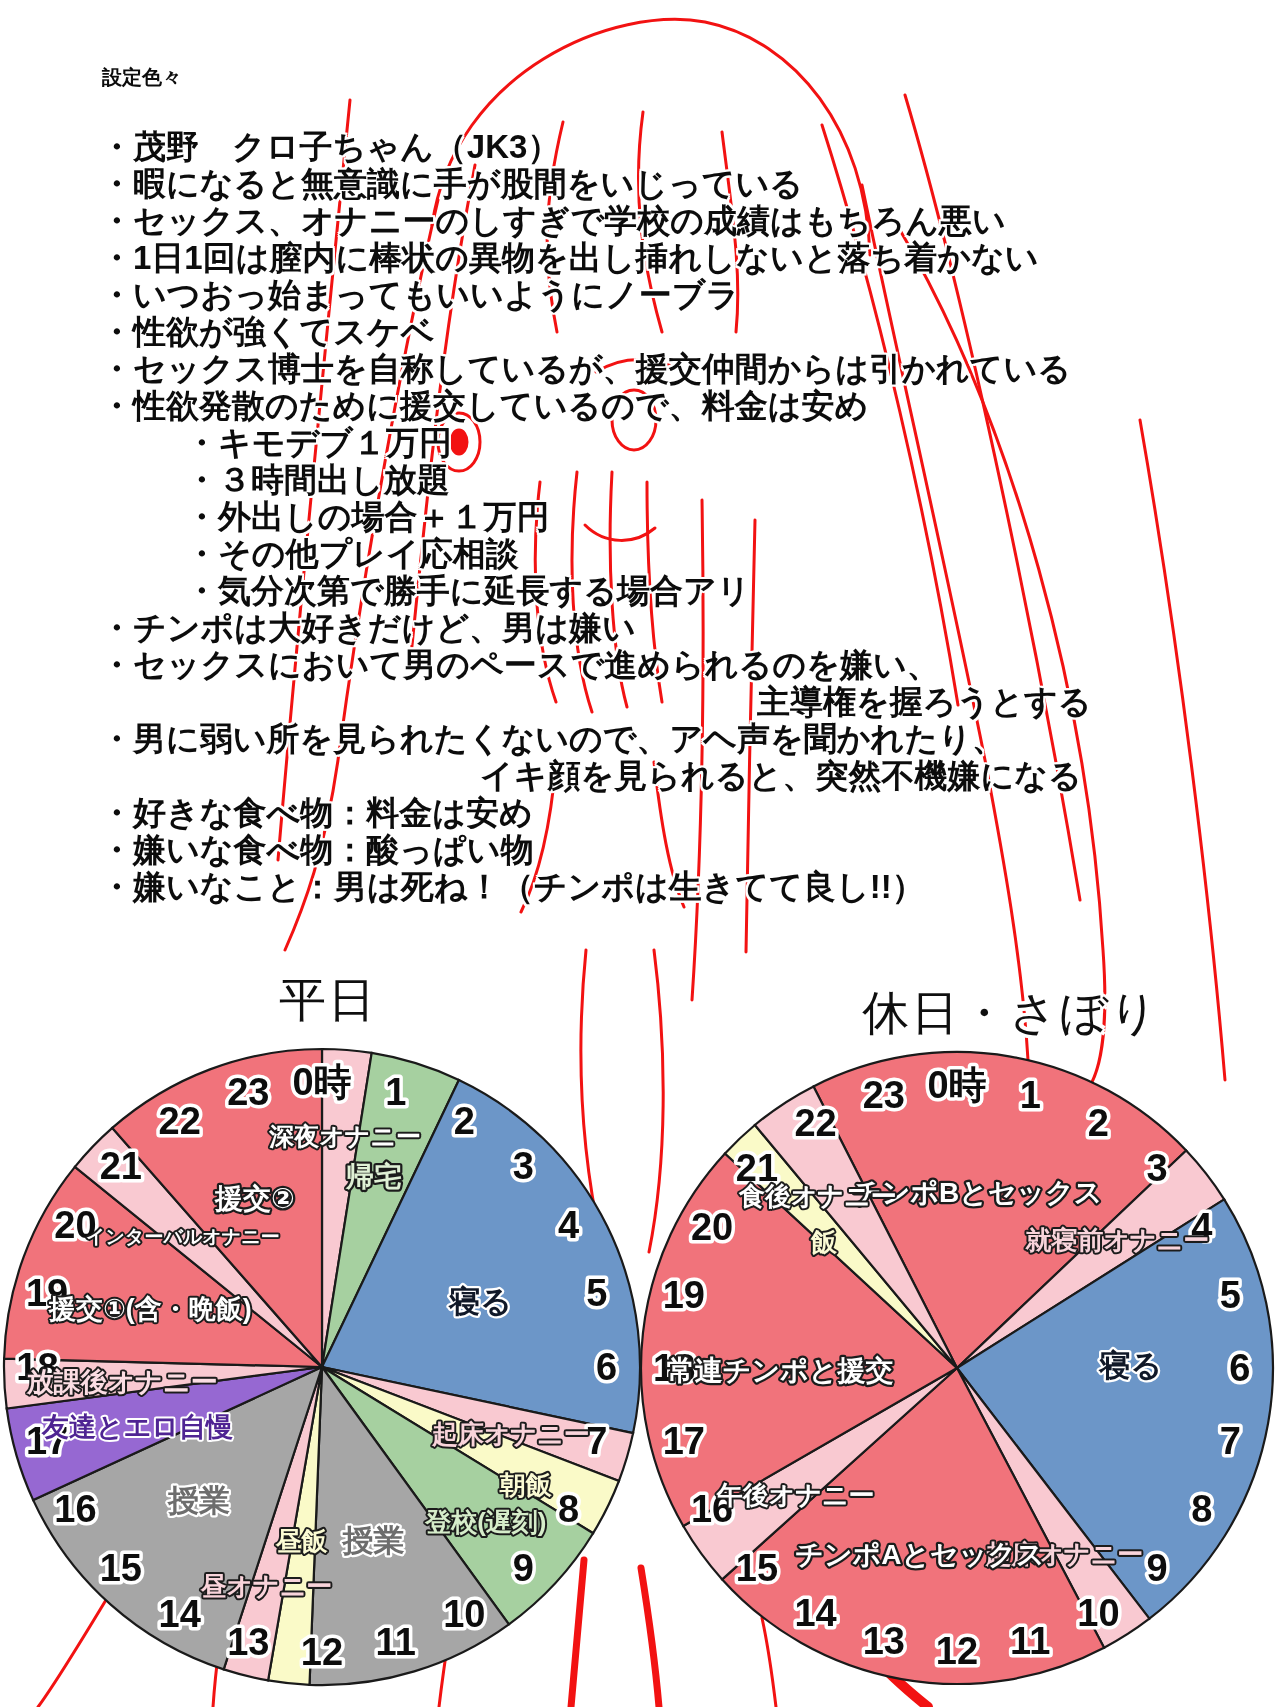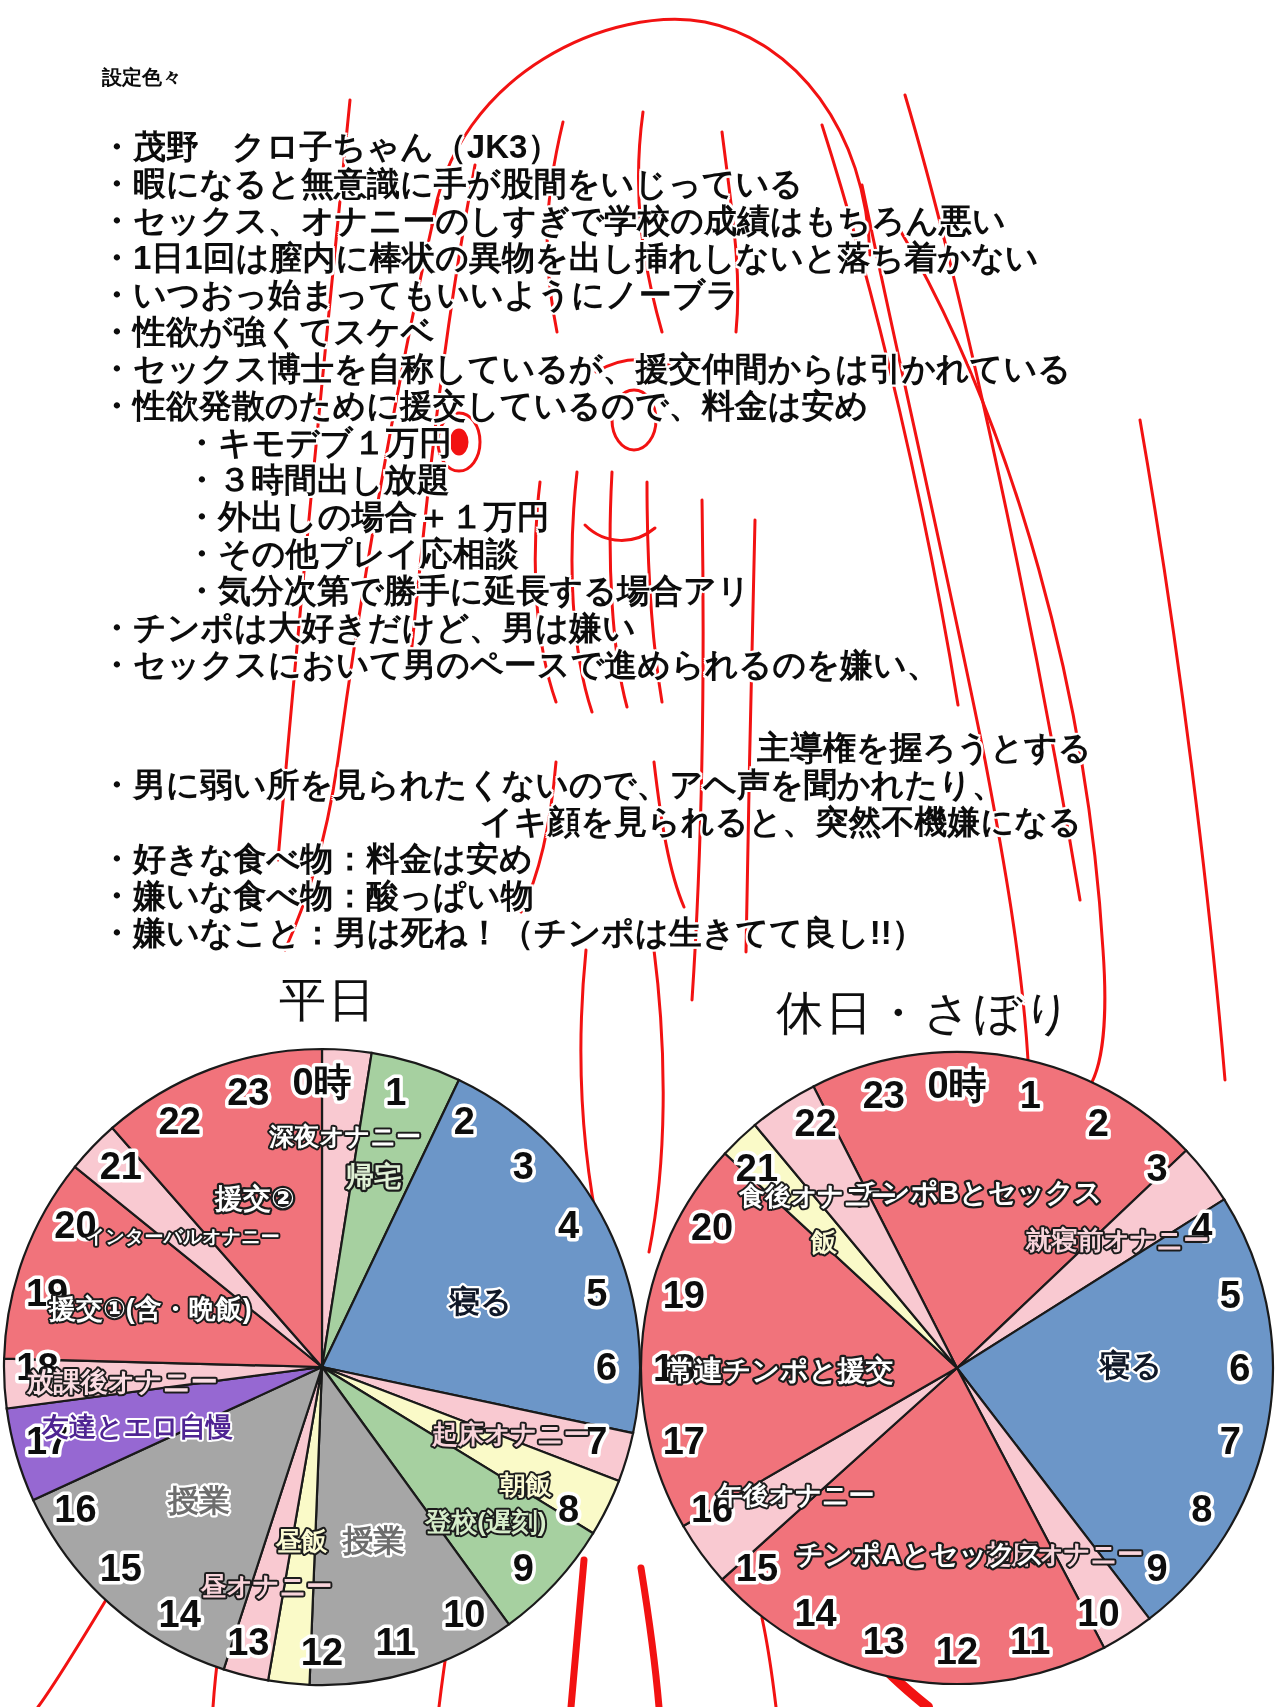--- a/index.html
+++ b/index.html
@@ -19,30 +19,30 @@
   }
   .settings{position:absolute;left:100px;top:128px;z-index:3;}
   .settings .line{
     font-size:33px;font-weight:600;line-height:37px;color:#0c0c0c;white-space:pre;
     text-shadow:
       -2px -2px 0 #fff, 2px -2px 0 #fff, -2px 2px 0 #fff, 2px 2px 0 #fff,
       -2px 0 0 #fff, 2px 0 0 #fff, 0 -2px 0 #fff, 0 2px 0 #fff;
   }
   .settings .ind1{padding-left:85px;}
   .settings .ind2{padding-left:380px;}
-  .settings .ind3{padding-left:657px;margin-top:46px;}
+  .settings .ind3{padding-left:657px;}
   .pie-title{
     position:absolute;z-index:3;transform:translate(-50%,-50%);
     font-size:47px;font-weight:normal;color:#0f0f0f;letter-spacing:2px;white-space:nowrap;
     text-shadow:
       -3px -3px 0 #fff, 3px -3px 0 #fff, -3px 3px 0 #fff, 3px 3px 0 #fff,
       -3px 0 0 #fff, 3px 0 0 #fff, 0 -3px 0 #fff, 0 3px 0 #fff;
   }
   .pie-title.weekday{left:328px;top:1000px;}
-  .pie-title.holiday{left:925px;top:1013px;text-align:center;}
+  .pie-title.holiday{left:1011px;top:1013px;text-align:center;}
   text.seg-label, text.hour-label{
     font-family:"Liberation Sans","DejaVu Sans",sans-serif;
     font-weight:bold;text-anchor:middle;
     paint-order:stroke;stroke-linejoin:round;
   }
   text.hour-label{fill:#0d0d0d;stroke:#ffffff;stroke-width:7px;font-size:38px;}
 </style>
 </head>
 <body>
 

